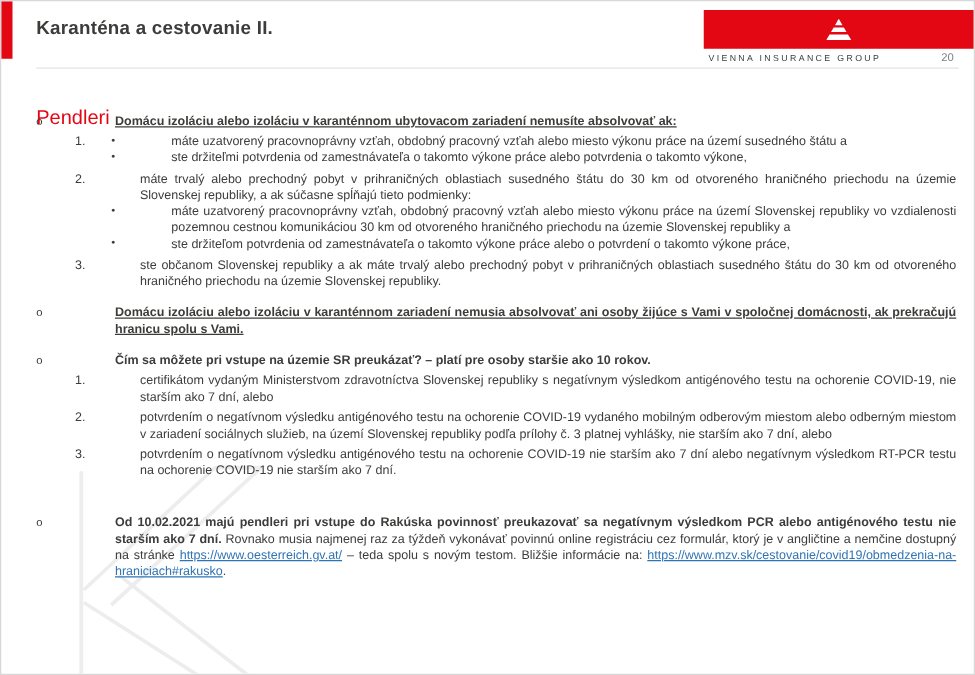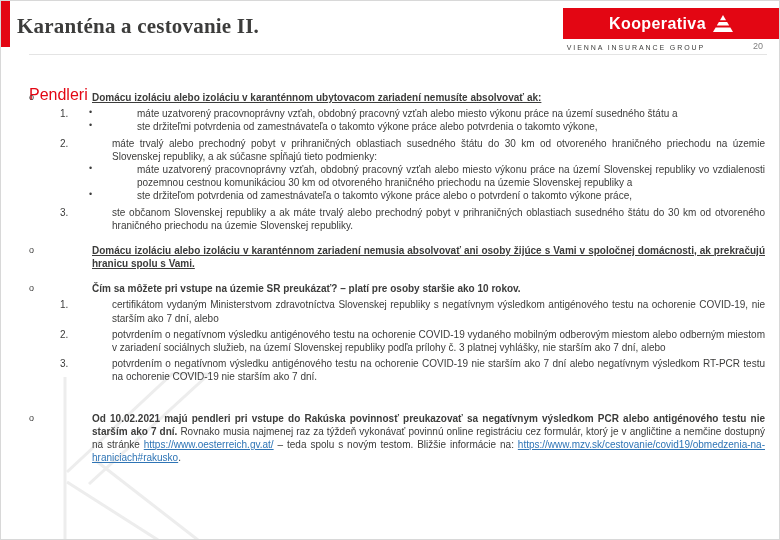--- a/index.html
+++ b/index.html
@@ -5,21 +5,21 @@
   :root{
     --brand-red:#E30613;
     --text-dark:#3C3C3B;
     --link-blue:#2E74B5;
     --muted-gray:#7F7F7F;
   }
   *{margin:0;padding:0;box-sizing:border-box;}
   body{font-family:"Liberation Sans",sans-serif;background:#fff;}
   .slide{position:relative;width:780px;height:540px;background:#fff;overflow:hidden;border:1px solid #d8d8d8;}
   .accent{position:absolute;left:0;top:0;width:9px;height:46px;background:var(--brand-red);}
-  .title{position:absolute;left:16px;top:13px;font-size:21px;font-weight:bold;color:var(--text-dark);letter-spacing:.2px;font-family:Liberation Serif, serif;}
+  .title{position:absolute;left:28px;top:13px;font-size:15px;font-weight:bold;color:var(--text-dark);letter-spacing:.2px;}
   .logo-box{position:absolute;right:0;top:7px;width:216px;height:31px;background:var(--brand-red);display:flex;align-items:center;justify-content:center;gap:7px;}
   .logo-text{color:#fff;font-size:16px;font-weight:bold;letter-spacing:.4px;}
   .logo-mark{display:inline-flex;align-items:flex-end;}
   .group-line{position:absolute;top:43px;right:74px;font-size:7px;letter-spacing:1.9px;color:var(--text-dark);}
   .page-num{position:absolute;top:40px;right:16px;font-size:9px;color:var(--muted-gray);}
   .header-rule{position:absolute;left:28px;right:12px;top:53px;height:1px;background:#e4e4e4;}
   .subtitle{position:absolute;left:28px;top:58px;font-size:16px;font-weight:normal;color:var(--brand-red);margin-top:27px;}
   .watermark{position:absolute;left:36px;bottom:-8px;z-index:0;}
   .content{position:absolute;left:28px;right:14px;top:90px;z-index:1;font-size:10px;line-height:1.32;color:var(--text-dark);}
   .section{display:flex;margin-bottom:12px;}
@@ -41,21 +41,20 @@
 </head>
 <body>
 
 <div class="slide">
 
   <div class="accent"></div>
 
   <h1 class="title">Karanténa a cestovanie II.</h1>
 
   <div class="logo-box">
-    <span class="logo-text">Kooperativa</span>
     <span class="logo-mark">
       <svg width="20" height="17" viewBox="0 0 20 17">
         <polygon points="10,0 13,5.2 7,5.2" fill="#fff"></polygon>
         <polygon points="5.9,7 14.1,7 16.2,10.5 3.8,10.5" fill="#fff"></polygon>
         <polygon points="2.65,12.5 17.35,12.5 20,17 0,17" fill="#fff"></polygon>
       </svg>
     </span>
   </div>
 
   <div class="group-line">VIENNA INSURANCE GROUP</div>

